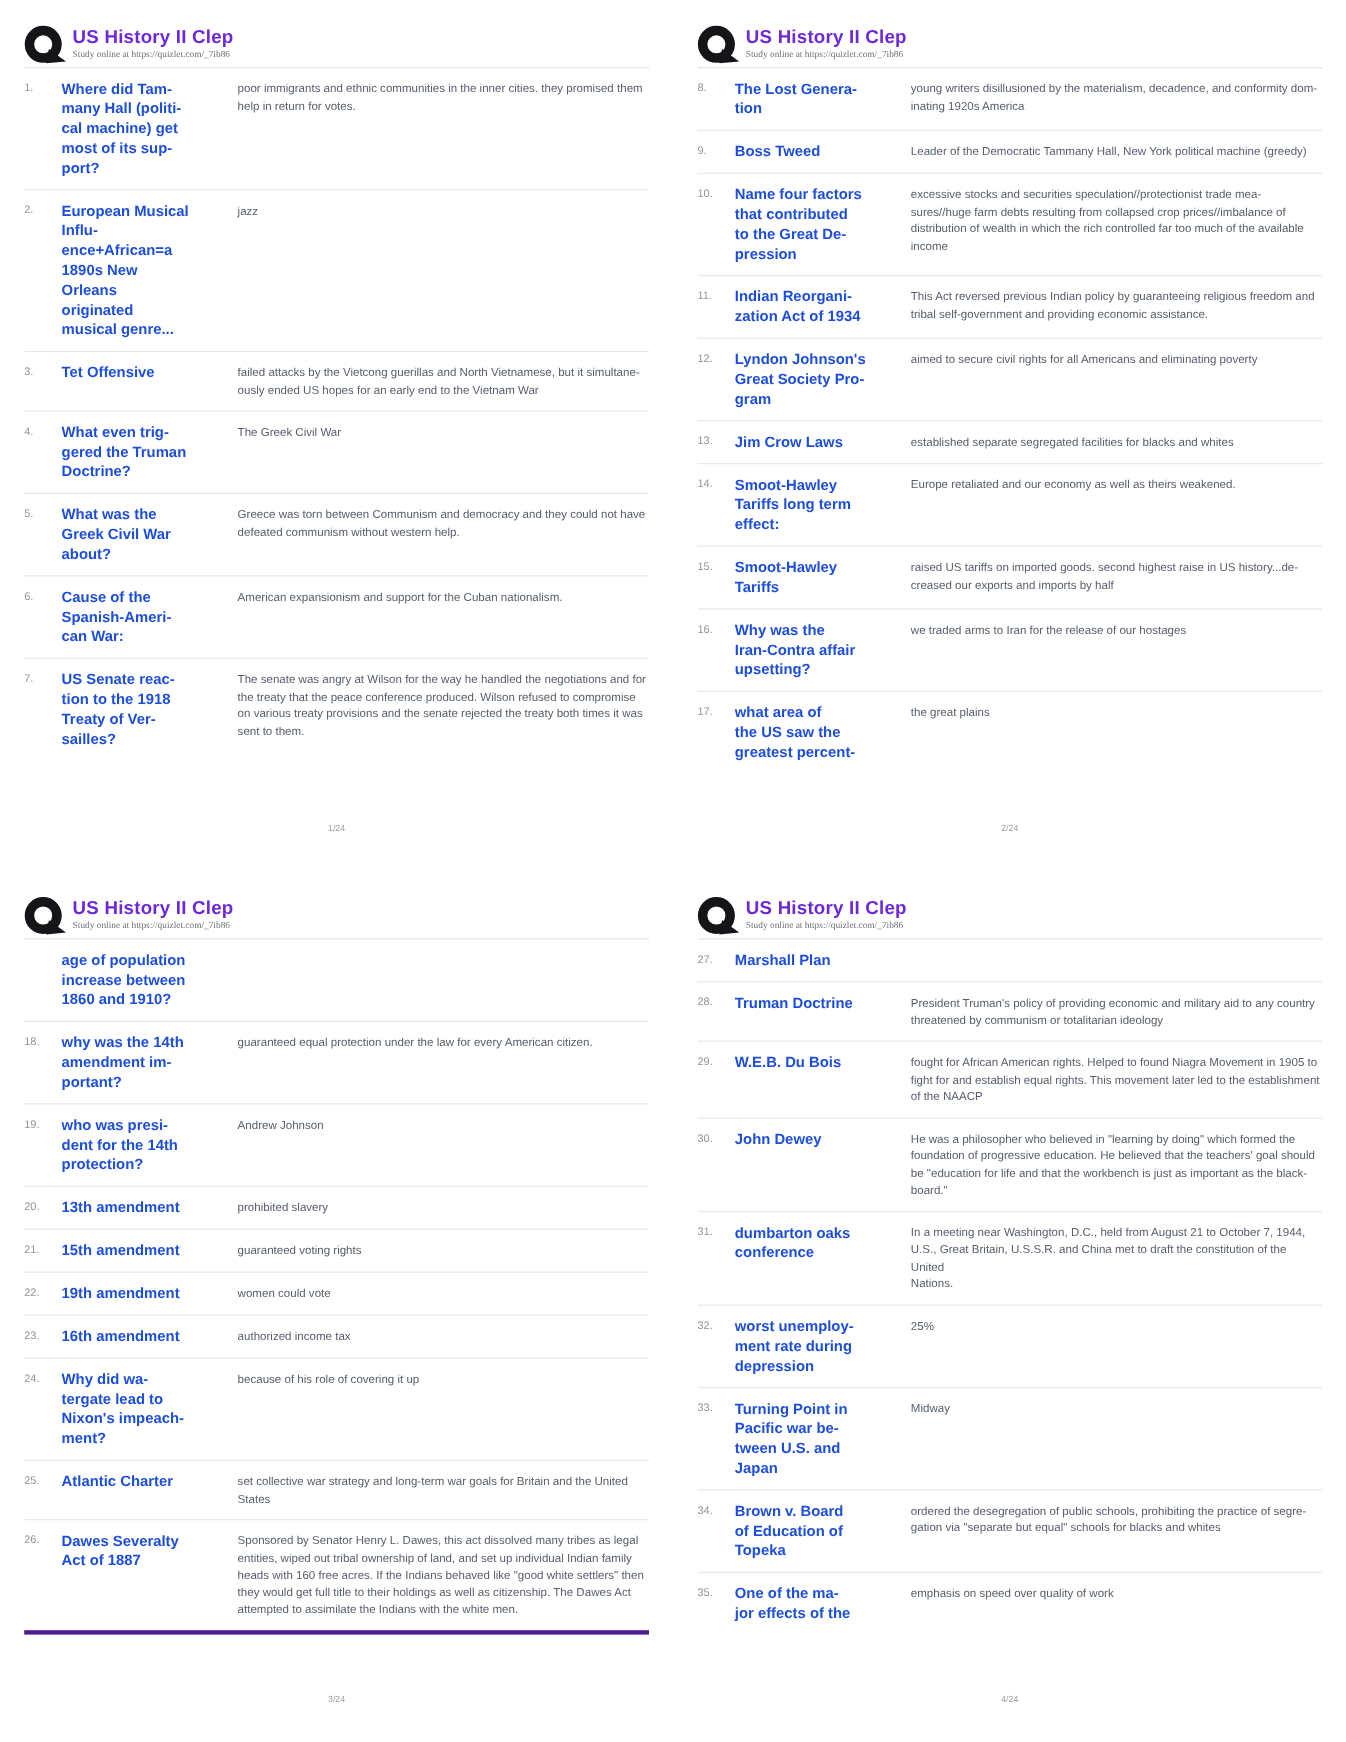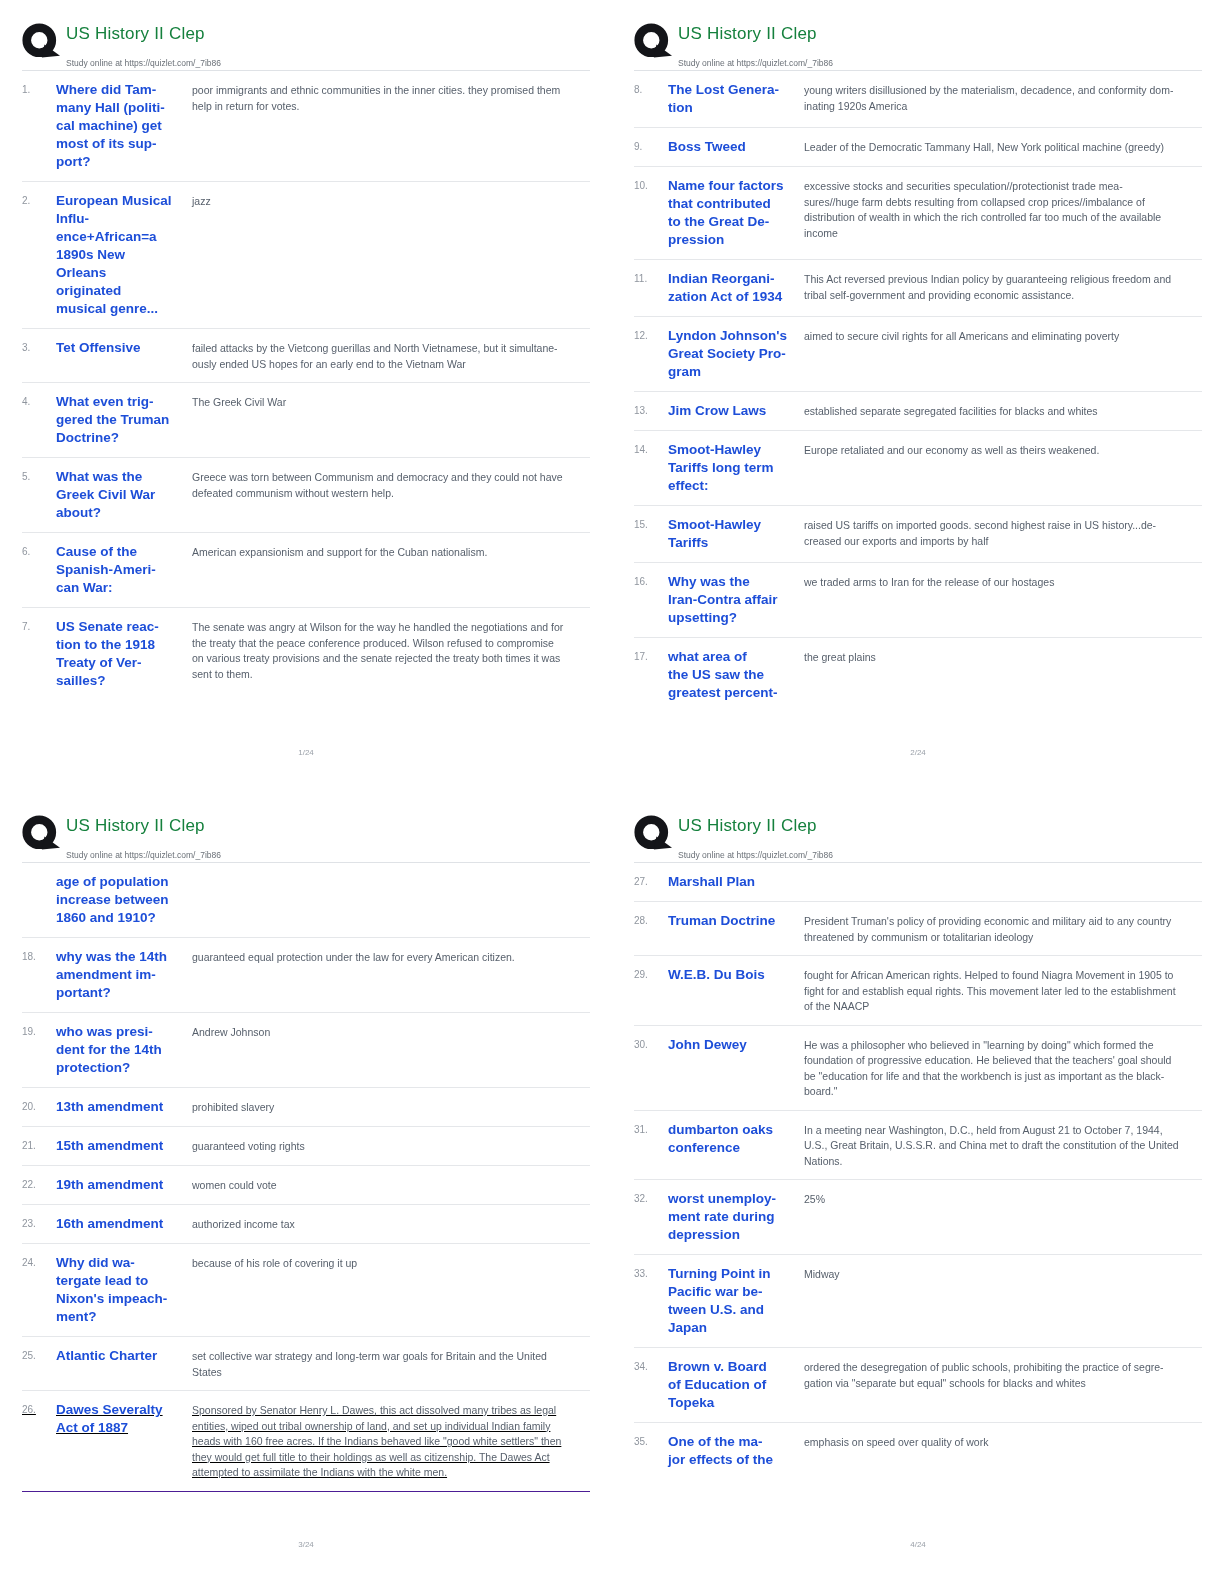--- a/index.html
+++ b/index.html
@@ -26,49 +26,50 @@
     min-height: 40px;
     border-bottom: 1px solid #dfe2e6;
     padding-bottom: 2px;
   }
   .logo {
     position: absolute; left: 0; top: 0;
     width: 38px; height: 40px;
   }
   .head-text { margin-left: 44px; padding-top: 2px; }
   .title {
-    font-size: 17px; font-weight: normal;
-    color: #15803d; letter-spacing: .2px;
+    font-size: 17px; font-weight: bold;
+    color: #6d28d9; letter-spacing: .2px;
     line-height: 20px;
   }
   .subtitle {
     font-size: 8.5px; color: #6b7178;
-    margin-top: 14px; line-height: 10px;
+    margin-top: 0; line-height: 10px; font-family: Liberation Serif, serif;
   }
   .row {
     display: grid;
     grid-template-columns: 34px 136px 1fr;
     padding: 10px 0;
     border-bottom: 1px solid #e5e7ea;
   }
   .rows .row:last-child { border-bottom: none; }
-  .page.keep-last-divider .rows .row:last-child { border-bottom: 1px solid #4c1d95; text-decoration: underline; }
+  .page.keep-last-divider .rows .row:last-child { border-bottom: 4px solid #4c1d95; }
   .num {
     font-size: 10px; color: #8f959e;
     padding-top: 3px; line-height: 12px;
   }
   .term {
     font-size: 13.5px; font-weight: bold;
     line-height: 18px; color: #1d4ed8;
     white-space: pre-line; padding-right: 6px;
   }
   .def {
     font-size: 10.5px; line-height: 15.5px;
     color: #565f6b; white-space: pre-line;
     padding-top: 2px;
+    margin-left: 24px;
   }
   .page-number {
     position: absolute; top: 748px; left: 0;
     width: 612px; text-align: center;
     font-size: 8px; color: #9ba1a9;
   }
 </style>
 </head>
 <body>
 

